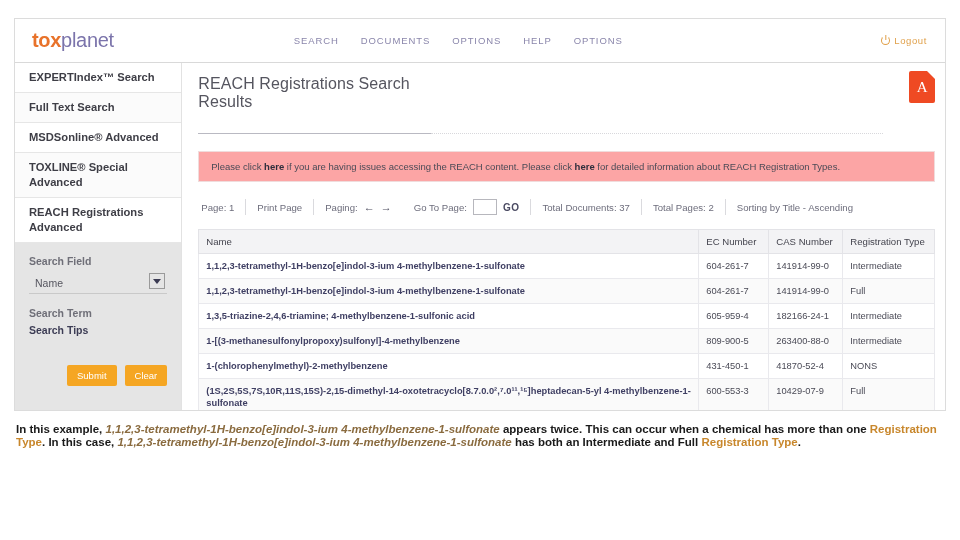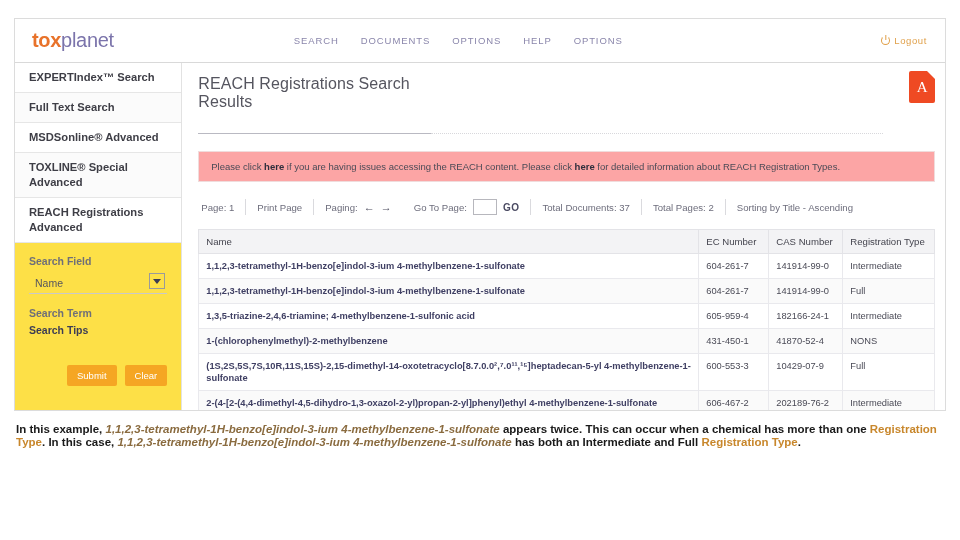--- a/index.html
+++ b/index.html
@@ -94,21 +94,21 @@
   
   .body-split {
     display: flex;
     height: 349px;
     background: #ffffff;
   }
 
   
   .sidebar {
     width: 176px;
-    background: #fde047;
+    background: #e5e5e5;
     border-right: 1px solid #e2e2e2;
     padding-top: 0px;
   }
   .side-link {
     padding: 7px 8px 7px 14px;
     font-size: 11.2px;
     font-weight: bold;
     color: #3e3e46;
     border-bottom: 1px solid #e6e6e6;
     line-height: 15px;
@@ -438,20 +438,26 @@
               <td class="num">141914-99-0</td>
               <td class="num">Full</td>
             </tr>
             <tr>
               <td>1,3,5-triazine-2,4,6-triamine; 4-methylbenzene-1-sulfonic acid</td>
               <td class="num">605-959-4</td>
               <td class="num">182166-24-1</td>
               <td class="num">Intermediate</td>
             </tr>
             <tr>
+              <td>1-[(3-methanesulfonylpropoxy)sulfonyl]-4-methylbenzene</td>
+              <td class="num">809-900-5</td>
+              <td class="num">263400-88-0</td>
+              <td class="num">Intermediate</td>
+            </tr>
+            <tr>
               <td>1-(chlorophenylmethyl)-2-methylbenzene</td>
               <td class="num">431-450-1</td>
               <td class="num">41870-52-4</td>
               <td class="num">NONS</td>
             </tr>
             <tr>
               <td>(1S,2S,5S,7S,10R,11S,15S)-2,15-dimethyl-14-oxotetracyclo[8.7.0.0²,⁷.0¹¹,¹⁵]heptadecan-5-yl 4-methylbenzene-1-sulfonate</td>
               <td class="num">600-553-3</td>
               <td class="num">10429-07-9</td>
               <td class="num">Full</td>

